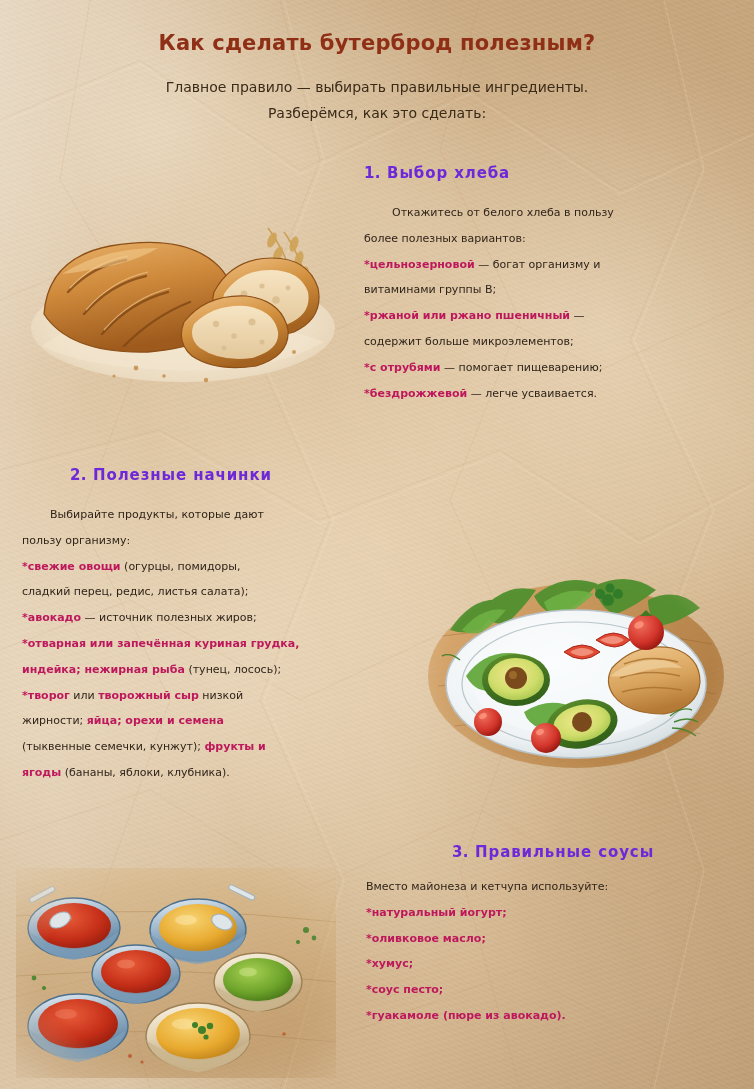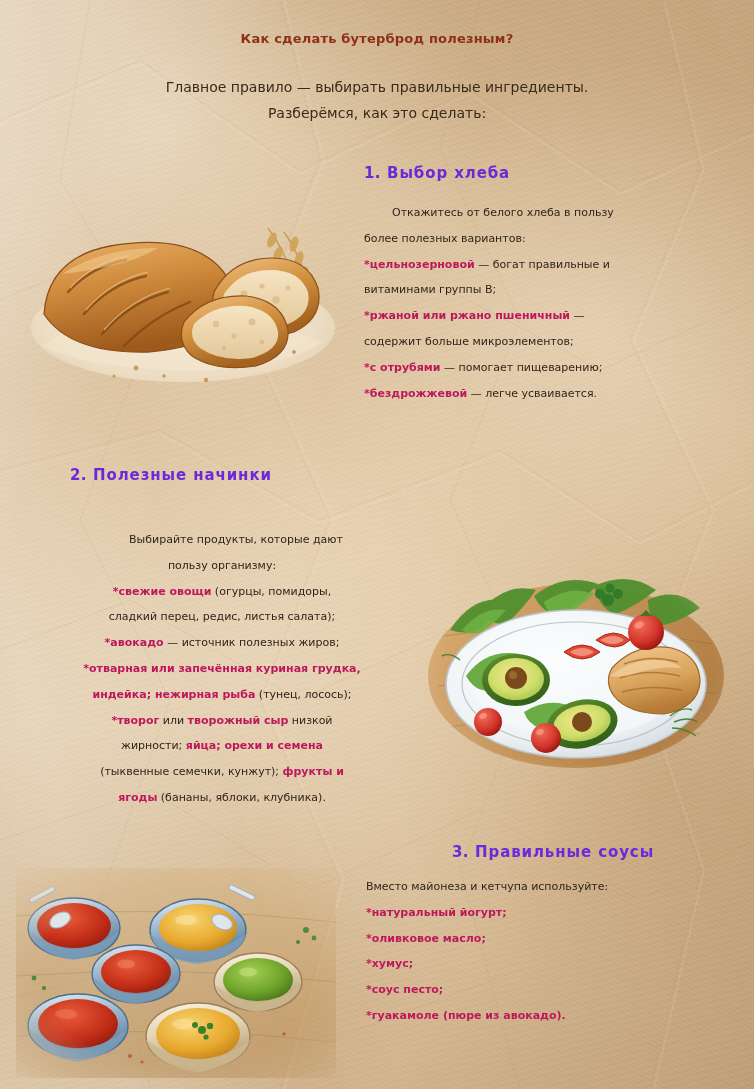--- a/index.html
+++ b/index.html
@@ -57,21 +57,21 @@
     inset: 0;
     z-index: 3;
   }
 
   
   .title {
     position: absolute;
     left: 0; right: 0;
     top: 31px;
     text-align: center;
-    font-size: 13px;
+    font-size: 21px;
     font-weight: bold;
     color: #8f2f16;
     letter-spacing: 0.2px;
   }
   .lead {
     position: absolute;
     left: 0; right: 0;
     top: 74px;
     text-align: center;
     font-size: 14px;
@@ -239,41 +239,41 @@
           <circle cx="96" cy="180" r="1.6"></circle>
         <circle cx="276" cy="156" r="2"></circle>
       </g>
     </svg>
   </div>
 
   <div class="para" style="left:364px; top:200px; width:368px;">
     <div><span class="indent"></span><span>Откажитесь от белого хлеба в пользу</span></div>
     <div>более полезных вариантов:</div>
     <div>
-      <span class="hl">*цельнозерновой</span><span> — богат правильные и</span>
+      <span class="hl">*цельнозерновой</span><span> — богат организму и</span>
     </div>
     <div>витаминами группы В;</div>
     <div>
       <span class="hl">*ржаной или ржано  пшеничный</span><span> —</span>
     </div>
     <div>содержит больше микроэлементов;</div>
     <div>
       <span class="hl">*с отрубями</span><span> — помогает пищеварению;</span>
     </div>
     <div>
       <span class="hl">*бездрожжевой</span><span> — легче усваивается.</span>
     </div>
   </div>
 
   <div class="heading" style="left:70px; top:466px;">
     <span class="num">2.</span>
     <span>Полезные начинки</span>
   </div>
 
-  <div class="para" style="left:22px; top:527px; width:400px;text-align:center;">
+  <div class="para" style="left:22px; top:502px; width:400px;">
     <div><span class="indent"></span><span>Выбирайте продукты, которые дают</span></div>
     <div>пользу организму:</div>
     <div>
       <span class="hl">*свежие овощи</span><span> (огурцы, помидоры,</span>
     </div>
     <div>сладкий перец, редис, листья салата);</div>
     <div>
       <span class="hl">*авокадо</span><span> — источник полезных жиров;</span>
     </div>
     <div>

